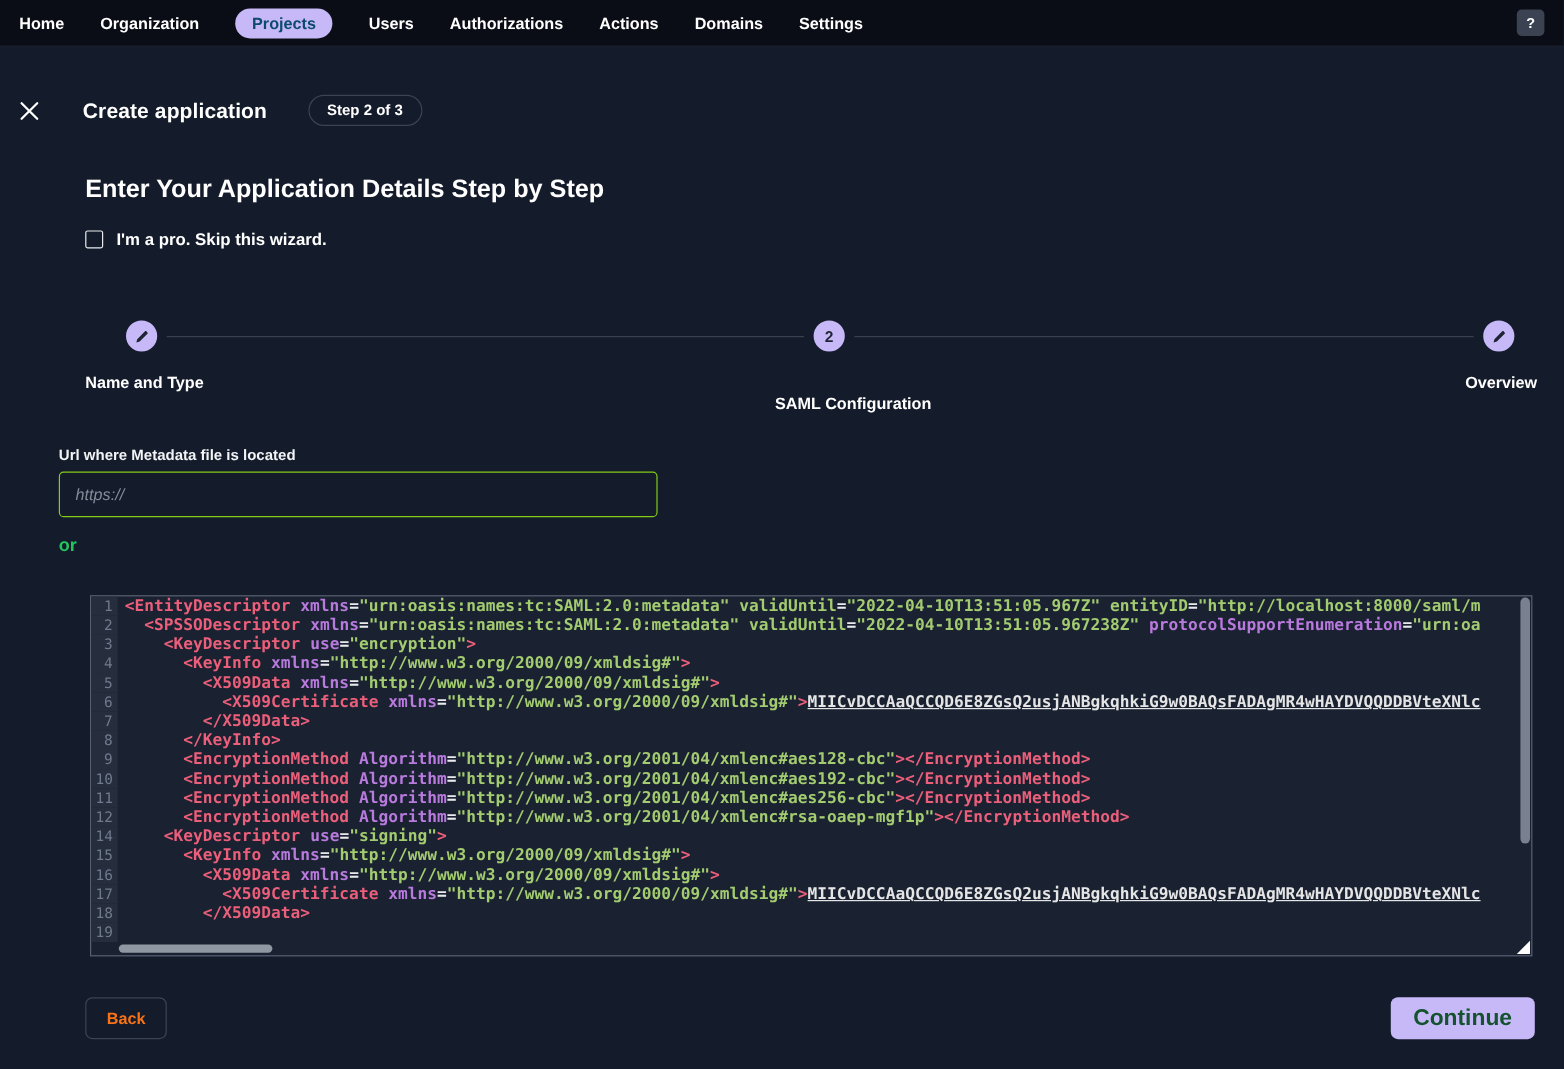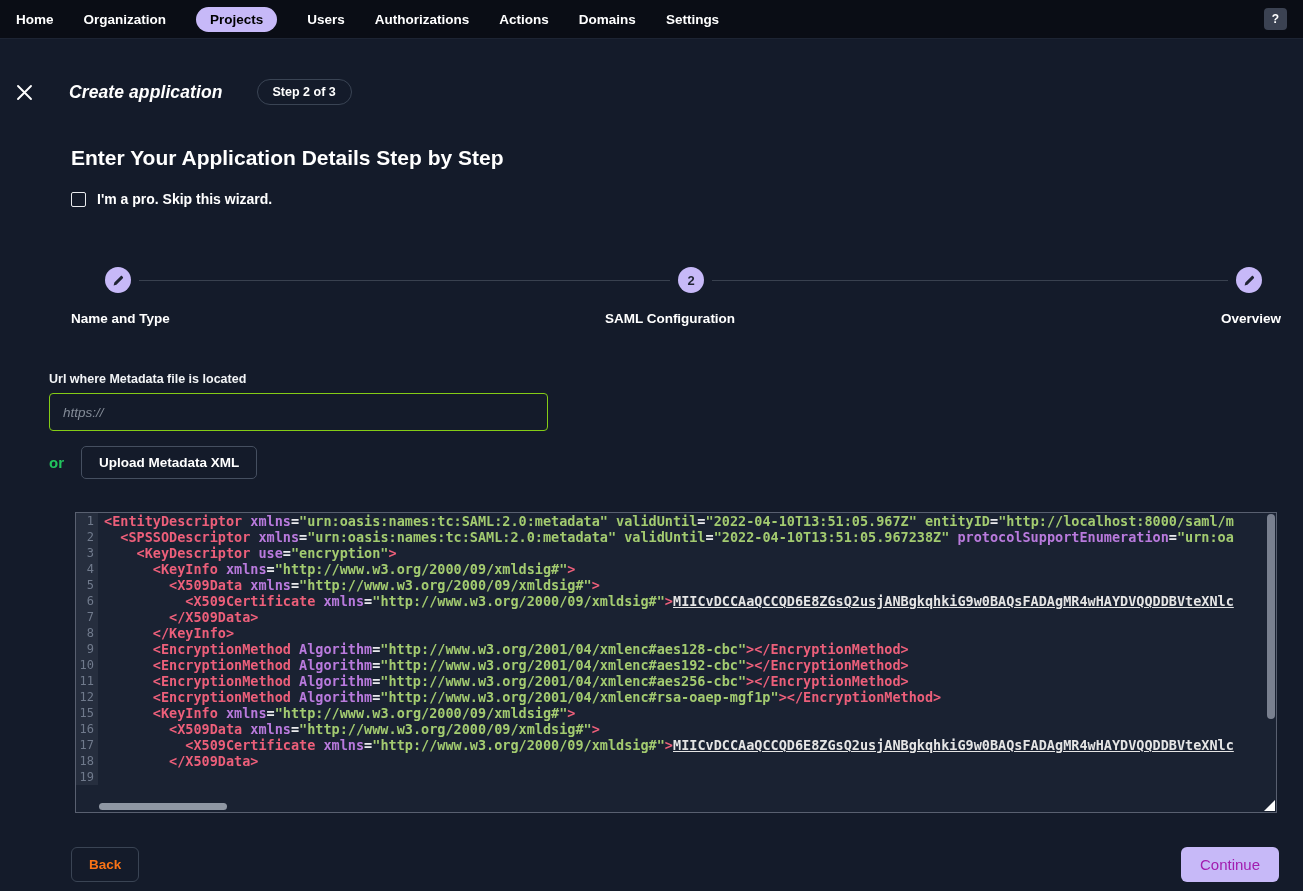--- a/index.html
+++ b/index.html
@@ -24,21 +24,21 @@
   .nav-items { display:flex; align-items:center; gap:30px; }
   .nav-item {
     font-size:13.5px;
     font-weight:700;
     color:#ffffff;
     cursor:pointer;
     white-space:nowrap;
   }
   .nav-item.active {
     background:#c7b9f8;
-    color:#000000;
+    color:#0c4a6e;
     padding:5px 14px;
     border-radius:999px;
   }
   .nav-spacer { flex:1; }
   .help-btn {
     width:23px; height:22px;
     background:#3b4252;
     border-radius:4px;
     display:flex; align-items:center; justify-content:center;
     font-size:12px; font-weight:700; color:#ffffff;
@@ -56,21 +56,20 @@
   .close-btn {
     width:24px; height:24px;
     display:flex; align-items:center; justify-content:center;
     cursor:pointer;
   }
   .page-title {
     font-size:17.5px;
     font-weight:700;
     margin-left:33px;
     letter-spacing:.1px;
-    font-style:italic;
   }
   .step-badge {
     margin-left:34px;
     border:1px solid #3a4454;
     border-radius:999px;
     padding:5px 15px;
     font-size:12.5px;
     font-weight:700;
     color:#ffffff;
   }
@@ -223,22 +222,22 @@
     font-size:13.5px; font-weight:600;
     padding:0 17px;
     font-family:"Liberation Sans", sans-serif;
     cursor:pointer;
   }
   .continue-btn {
     height:35px;
     background:#c7b9f8;
     border:none;
     border-radius:6px;
-    color:#a21caf;
-    font-size:15px; font-weight:400;
+    color:#14532d;
+    font-size:19px; font-weight:700;
     padding:0 19px;
     font-family:"Liberation Sans", sans-serif;
     cursor:pointer;
   }
 </style>
 </head>
 <body>
 
 <div class="topnav">
   <div class="nav-items">
@@ -283,30 +282,29 @@
   </div>
   <div class="step-circle" style="left:678px;">2</div>
   <div class="step-circle" style="left:1236px;">
     <svg width="13" height="13" viewBox="0 0 16 16">
       <path d="M2 14 L2.9 10.6 L10.9 2.6 C11.3 2.2 11.9 2.2 12.3 2.6 L13.4 3.7 C13.8 4.1 13.8 4.7 13.4 5.1 L5.4 13.1 L2 14 Z" fill="#1f2433"></path>
     </svg>
   </div>
 </div>
 <div class="stepper-labels">
   <div class="step-label" style="left:71px;">Name and Type</div>
-  <div class="step-label" style="left:670px; transform:translateX(-50%);">SAML Configuration</div>
+  <div class="step-label" style="left:711px; transform:translateX(-50%);margin-top:18px;">SAML Configuration</div>
   <div class="step-label" style="right:22px;">Overview</div>
 </div>
 
 <div class="form-section">
   <div class="field-label">Url where Metadata file is located</div>
   <input class="url-input" type="text" value="" placeholder="https://" style="">
   <div class="or-row">
     <div class="or-label">or</div>
-    <button class="upload-btn">Upload Metadata XML</button>
   </div>
 </div>
 
 <div class="editor">
   <div id="code-lines">
       <div class="code-row">
         <span class="ln">1</span>
         <span class="code"><span class="tok-t">&lt;EntityDescriptor</span><span class="tok-a"> xmlns</span><span class="tok-e">=</span><span class="tok-s">"urn:oasis:names:tc:SAML:2.0:metadata"</span><span class="tok-g"> validUntil</span><span class="tok-e">=</span><span class="tok-s">"2022-04-10T13:51:05.967Z"</span><span class="tok-g"> entityID</span><span class="tok-e">=</span><span class="tok-s">"http://localhost:8000/saml/m</span></span>
       </div>
       <div class="code-row">
@@ -345,20 +343,24 @@
         <span class="ln">10</span>
         <span class="code"><span class="tok-t">      &lt;EncryptionMethod</span><span class="tok-a"> Algorithm</span><span class="tok-e">=</span><span class="tok-s">"http://www.w3.org/2001/04/xmlenc#aes192-cbc"</span><span class="tok-t">&gt;&lt;/EncryptionMethod&gt;</span></span>
       </div>
       <div class="code-row">
         <span class="ln">11</span>
         <span class="code"><span class="tok-t">      &lt;EncryptionMethod</span><span class="tok-a"> Algorithm</span><span class="tok-e">=</span><span class="tok-s">"http://www.w3.org/2001/04/xmlenc#aes256-cbc"</span><span class="tok-t">&gt;&lt;/EncryptionMethod&gt;</span></span>
       </div>
       <div class="code-row">
         <span class="ln">12</span>
         <span class="code"><span class="tok-t">      &lt;EncryptionMethod</span><span class="tok-a"> Algorithm</span><span class="tok-e">=</span><span class="tok-s">"http://www.w3.org/2001/04/xmlenc#rsa-oaep-mgf1p"</span><span class="tok-t">&gt;&lt;/EncryptionMethod&gt;</span></span>
+      </div>
+      <div class="code-row">
+        <span class="ln">14</span>
+        <span class="code"><span class="tok-t">    &lt;KeyDescriptor</span><span class="tok-a"> use</span><span class="tok-e">=</span><span class="tok-s">"signing"</span><span class="tok-t">&gt;</span></span>
       </div>
       <div class="code-row">
         <span class="ln">15</span>
         <span class="code"><span class="tok-t">      &lt;KeyInfo</span><span class="tok-a"> xmlns</span><span class="tok-e">=</span><span class="tok-s">"http://www.w3.org/2000/09/xmldsig#"</span><span class="tok-t">&gt;</span></span>
       </div>
       <div class="code-row">
         <span class="ln">16</span>
         <span class="code"><span class="tok-t">        &lt;X509Data</span><span class="tok-a"> xmlns</span><span class="tok-e">=</span><span class="tok-s">"http://www.w3.org/2000/09/xmldsig#"</span><span class="tok-t">&gt;</span></span>
       </div>
       <div class="code-row">

